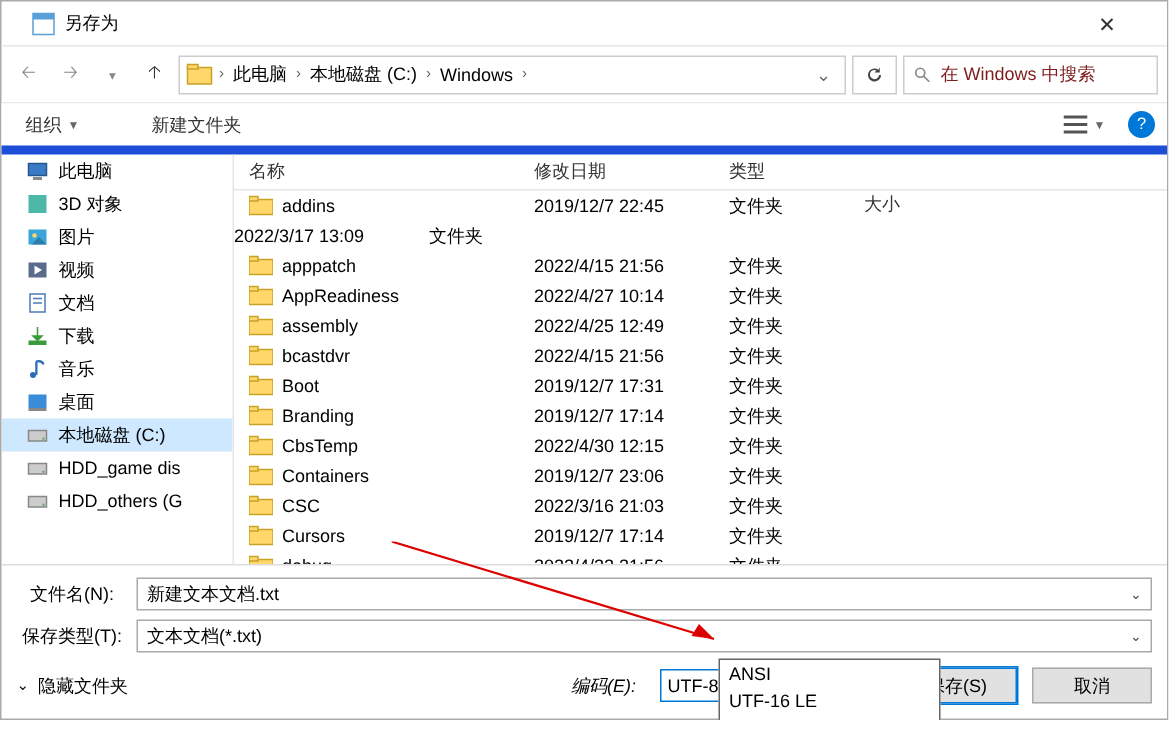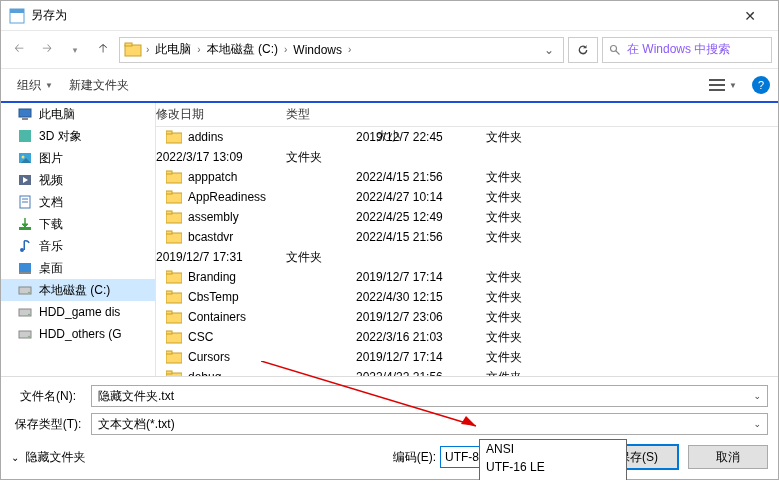--- a/index.html
+++ b/index.html
@@ -1,33 +1,33 @@
 <!DOCTYPE html>
 <html><head>
 <meta charset="utf-8">
 <style>
 * { box-sizing: border-box; margin: 0; padding: 0; }
 body { font-family: "Microsoft YaHei", "Segoe UI", sans-serif; font-size: 12px; background: #fff; color: #000; }
 .window { width: 779px; height: 480px; border: 1px solid #aaa; background: #fff; display: flex; flex-direction: column; position: relative; }
-.titlebar { height: 30px; display: flex; align-items: center; padding: 0 8px; border-bottom: 1px solid #e8e8e8; }
+.titlebar { height: 30px; display: flex; align-items: center; padding: 0 20px; border-bottom: 1px solid #e8e8e8; }
 .titlebar .icon { width: 16px; height: 16px; margin-right: 6px; }
 .titlebar .title { flex: 1; }
 .titlebar .close { width: 40px; text-align: center; font-size: 14px; color: #333; cursor: pointer; }
 .navbar { height: 38px; display: flex; align-items: center; padding: 0 6px; gap: 4px; border-bottom: 1px solid #e8e8e8; }
 .nav-arrow { width: 24px; height: 24px; display: flex; align-items: center; justify-content: center; color: #888; border-radius: 3px; }
 .nav-arrow.enabled { color: #333; }
 .breadcrumb-box { flex: 1; height: 26px; border: 1px solid #ccc; display: flex; align-items: center; padding: 0 4px; }
 .breadcrumb-box .iconc { width: 18px; height: 18px; margin-right: 4px; }
 .breadcrumb-box .crumb { padding: 1px 6px; cursor: pointer; }
 .breadcrumb-box .sep { color: #666; font-size: 10px; }
 .breadcrumb-box .spacer { flex: 1; }
 .breadcrumb-box .little-arrow { width: 20px; text-align: center; color: #666; }
 .refresh { width: 30px; height: 26px; border: 1px solid #ccc; display: flex; align-items: center; justify-content: center; }
-.searchbox { width: 170px; height: 26px; border: 1px solid #ccc; display: flex; align-items: center; padding: 0 6px; color: #8b5cf6; gap: 6px; }
-.toolbar { height: 34px; display: flex; align-items: center; padding: 0 8px; border-bottom: 2px solid #1d4ed8; background: #fff; }
+.searchbox { width: 170px; height: 26px; border: 1px solid #ccc; display: flex; align-items: center; padding: 0 6px; color: #7f1d1d; gap: 6px; }
+.toolbar { height: 34px; display: flex; align-items: center; padding: 0 8px; border-bottom: 6px solid #1d4ed8; background: #fff; gap: 32px; }
 .toolbar .tbtn { padding: 3px 8px; display: flex; align-items: center; color: #333; }
 .toolbar .tbtn .caret { font-size: 8px; margin-left: 4px; color: #666; }
 .toolbar .right { margin-left: auto; display: flex; align-items: center; gap: 6px; }
 .content { flex: 1; display: flex; overflow: hidden; border-bottom: 1px solid #ddd; }
 .sidebar { width: 155px; border-right: 1px solid #e5e5e5; overflow: hidden; }
 .side-item { display: flex; align-items: center; height: 22px; padding-left: 16px; gap: 6px; white-space: nowrap; }
 .side-item.sel { background: #cde8ff; }
 .side-ico { width: 16px; height: 16px; flex: none; }
 .filepane { flex: 1; overflow: hidden; }
 .headerrow { display: flex; border-bottom: 1px solid #e5e5e5; height: 24px; align-items: center; color: #333; }
@@ -39,21 +39,21 @@
 .filerow .col-name { display: flex; align-items: center; gap: 6px; }
 .folder-icon { width: 16px; height: 14px; }
 .bottom { padding: 8px 10px 10px 10px; }
 .formrow { display: flex; align-items: center; margin-bottom: 6px; }
 .formlabel { width: 80px; text-align: center; padding-right: 6px; }
 .forminput { flex: 1; height: 22px; border: 1px solid #aaa; padding: 0 6px; display: flex; align-items: center; background: #fff; }
 .forminput .caret { margin-left: auto; font-size: 9px; color: #444; }
 .footer { display: flex; align-items: center; margin-top: 10px; }
 .footer .hide { display: flex; align-items: center; gap: 6px; cursor: pointer; }
 .footer .spacer { flex: 1; }
-.enc-label { margin-right: 4px; }
+.enc-label { margin-right: 16px; font-style: italic; }
 .enc-select { width: 148px; height: 22px; border: 1px solid #0078d7; background: #fff; padding: 0 4px; display: flex; align-items: center; position: relative; }
 .enc-select .caret { margin-left: auto; font-size: 9px; }
 .btn { width: 80px; height: 24px; border: 1px solid #aaa; background: #e1e1e1; margin-left: 10px; display: flex; align-items: center; justify-content: center; }
 .btn.primary { border: 1px solid #0078d7; outline: 1px solid #0078d7; }
 .dropdown { position: absolute; left: 478px; top: 438px; width: 148px; border: 1px solid #666; background: #fff; z-index: 10; }
 .dropdown .opt { padding: 2px 6px; }
 .dropdown .opt.sel { background: #0078d7; color: #fff; }
 .arrow-line { position: absolute; z-index: 5; pointer-events: none; }
 .watermark { position: absolute; right: 6px; bottom: -14px; font-size: 10px; color: #bbb; }
 .help-ico { width:18px; height:18px; border-radius:50%; background:#0078d7; color:#fff; display:flex; align-items:center; justify-content:center; font-size:11px; }
@@ -204,20 +204,21 @@
         <div class="side-item">
           <svg class="side-ico" viewBox="0 0 16 16">
             <rect x="2" y="5" width="12" height="7" fill="#ccc" stroke="#888"></rect>
             <circle cx="12" cy="10.5" r="0.8" fill="#6a6"></circle>
           </svg>
           <span>HDD_others (G</span>
         </div>
       </div>
     <div class="filepane">
       <div class="headerrow">
+        <div class="col-name">名称</div>
         <div class="col-date">修改日期</div>
         <div class="col-type">类型</div>
         <div class="col-size">大小</div>
       </div>
       <div id="files">
           <div class="filerow">
             <div class="col-name">
               <svg class="folder-icon" viewBox="0 0 16 14">
                 <rect x="0" y="3" width="16" height="10" fill="#ffd76a" stroke="#c9a227"></rect>
                 <rect x="0" y="1" width="6" height="3" fill="#ffd76a" stroke="#c9a227"></rect>
@@ -275,20 +276,27 @@
                 <rect x="0" y="3" width="16" height="10" fill="#ffd76a" stroke="#c9a227"></rect>
                 <rect x="0" y="1" width="6" height="3" fill="#ffd76a" stroke="#c9a227"></rect>
               </svg>
               <span>bcastdvr</span>
             </div>
             <div class="col-date">2022/4/15 21:56</div>
             <div class="col-type">文件夹</div>
             <div class="col-size"></div>
           </div>
           <div class="filerow">
+            <div class="col-name">
+              <svg class="folder-icon" viewBox="0 0 16 14">
+                <rect x="0" y="3" width="16" height="10" fill="#ffd76a" stroke="#c9a227"></rect>
+                <rect x="0" y="1" width="6" height="3" fill="#ffd76a" stroke="#c9a227"></rect>
+              </svg>
+              <span>Boot</span>
+            </div>
             <div class="col-date">2019/12/7 17:31</div>
             <div class="col-type">文件夹</div>
             <div class="col-size"></div>
           </div>
           <div class="filerow">
             <div class="col-name">
               <svg class="folder-icon" viewBox="0 0 16 14">
                 <rect x="0" y="3" width="16" height="10" fill="#ffd76a" stroke="#c9a227"></rect>
                 <rect x="0" y="1" width="6" height="3" fill="#ffd76a" stroke="#c9a227"></rect>
               </svg>
@@ -359,21 +367,21 @@
             <div class="col-size"></div>
           </div>
         </div>
     </div>
   </div>
 
   <div class="bottom">
     <div class="formrow">
       <div class="formlabel">文件名(N):</div>
       <div class="forminput">
-          <span>隐藏文件夹.txt</span>
+          <span>新建文本文档.txt</span>
           <span class="caret">⌄</span>
         </div>
     </div>
     <div class="formrow">
       <div class="formlabel">保存类型(T):</div>
       <div class="forminput">
           <span>文本文档(*.txt)</span>
           <span class="caret">⌄</span>
         </div>
     </div>

